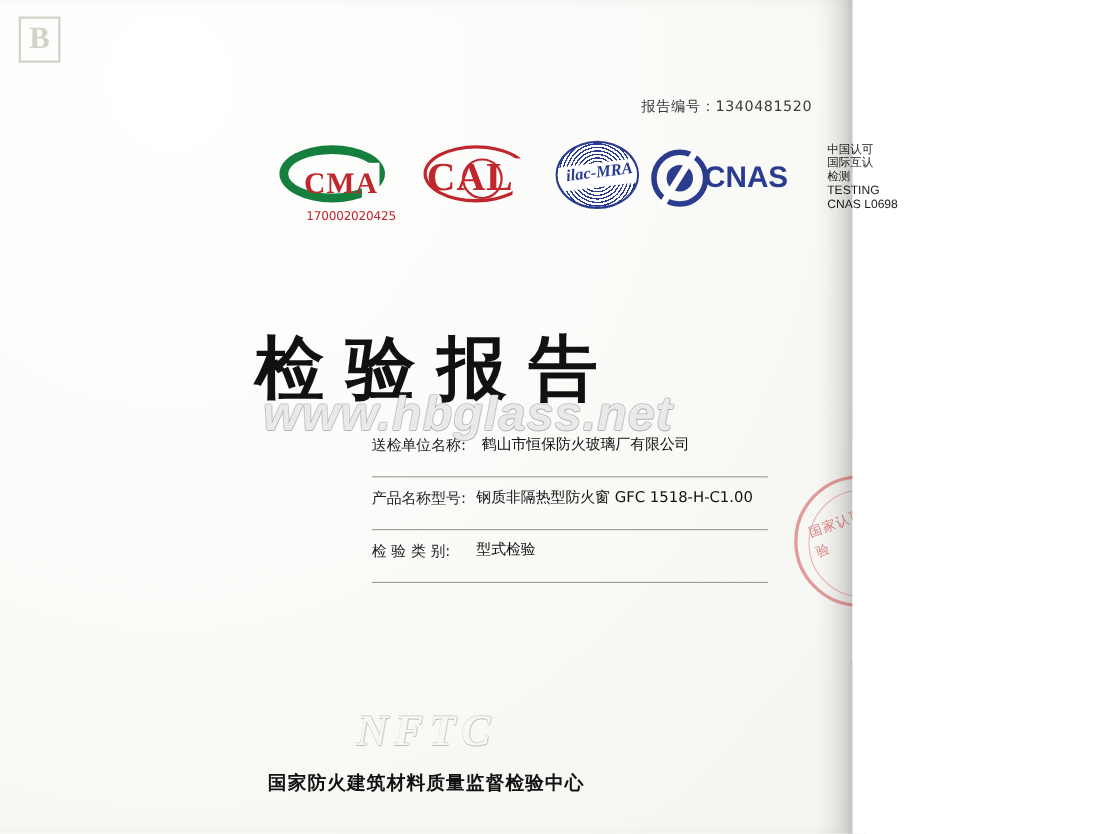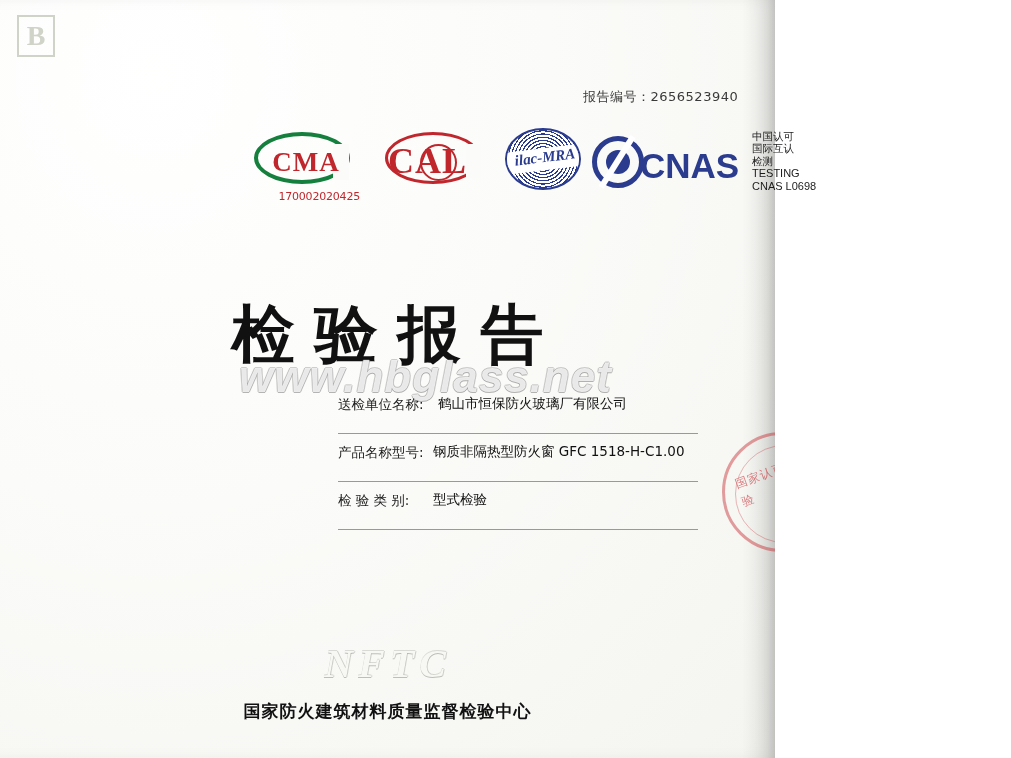--- a/index.html
+++ b/index.html
@@ -89,21 +89,21 @@
   }
 
   .badge { position: absolute; }
 
   
   #badge-cma { left: 0px; top: 10px; width: 110px; }
   #cma-oval {
     position: relative;
     width: 96px;
     height: 52px;
-    border: 4px solid #15803d;
+    border: 8px solid #15803d;
     border-radius: 50%;
     box-sizing: border-box;
     margin-left: 4px;
   }
   #cma-oval .cut {
     position: absolute;
     right: -3px;
     top: 8px;
     width: 16px;
     height: 36px;
@@ -244,21 +244,21 @@
     background: #2b3c8f;
     border-radius: 50%;
   }
   #cnas-word {
     position: absolute;
     left: 50px;
     top: 16px;
     color: #2b3c8f;
     font-family: "Liberation Sans", sans-serif;
     font-weight: bold;
-    font-size: 35px;
+    font-size: 27px;
     letter-spacing: 0px;
   }
   #cnas-lines {
     position: absolute;
     left: 162px;
     top: 0px;
     color: #1b1b1b;
     font-size: 10.5px;
     line-height: 12.4px;
     font-family: "DejaVu Sans", sans-serif;
@@ -422,21 +422,21 @@
 
 <div id="page">
 
   <div id="paper"></div>
   <div id="paper-edge"></div>
   <div id="page-right-bg"></div>
 
   <div id="corner-logo">B</div>
 
   <div id="report-no">
-    <span>报告编号：</span><span>2656523940</span>
+    <span>报告编号：</span><span>1340481520</span>
   </div>
 
   <div id="badges">
 
     <div class="badge" id="badge-cma">
       <div id="cma-oval">
         <div class="cut"></div>
         <div id="cma-text">CMA</div>
       </div>
       <div id="cma-no">170002020425</div>

